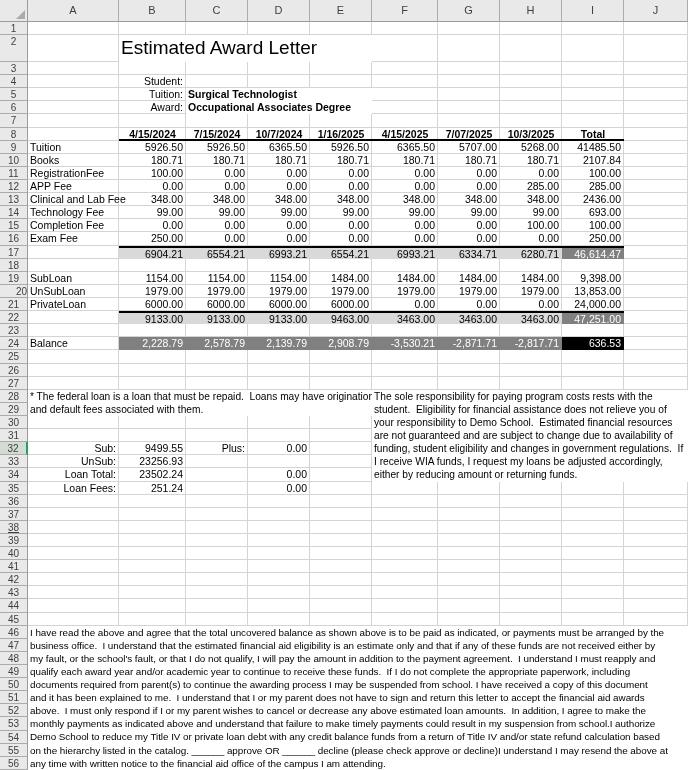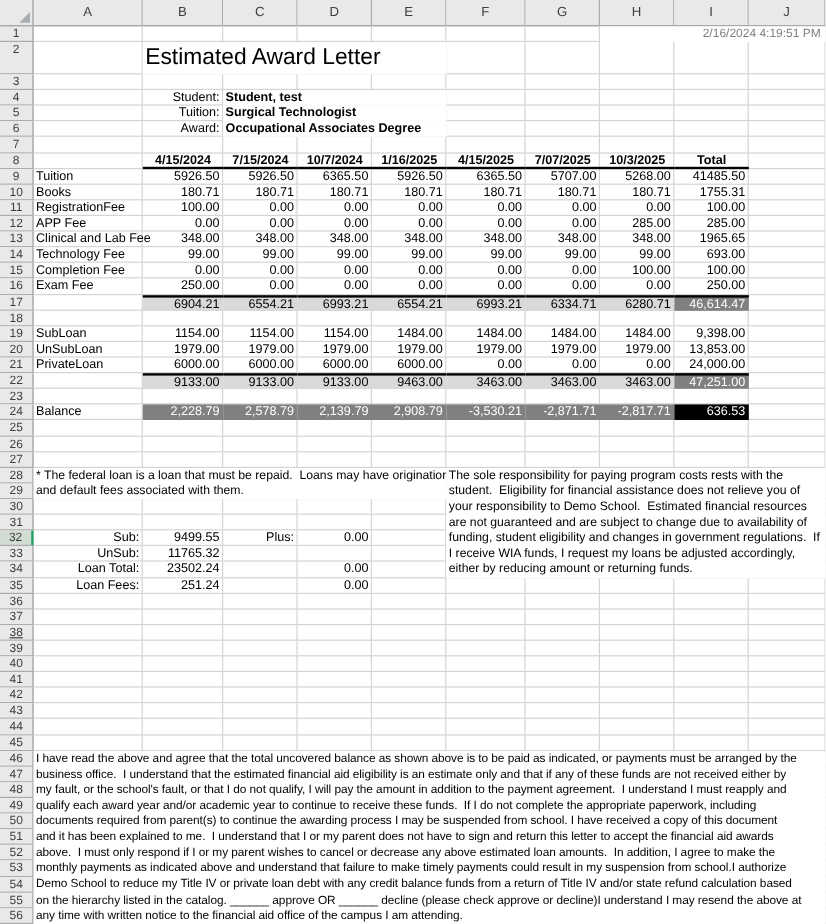--- a/index.html
+++ b/index.html
@@ -271,21 +271,21 @@
     <div class="gc" style="grid-area: 20 / 2 / 21 / 3;"></div>
     <div class="gc" style="grid-area: 20 / 3 / 21 / 4;"></div>
     <div class="gc" style="grid-area: 20 / 4 / 21 / 5;"></div>
     <div class="gc" style="grid-area: 20 / 5 / 21 / 6;"></div>
     <div class="gc" style="grid-area: 20 / 6 / 21 / 7;"></div>
     <div class="gc" style="grid-area: 20 / 7 / 21 / 8;"></div>
     <div class="gc" style="grid-area: 20 / 8 / 21 / 9;"></div>
     <div class="gc" style="grid-area: 20 / 9 / 21 / 10;"></div>
     <div class="gc" style="grid-area: 20 / 10 / 21 / 11;"></div>
     <div class="gc" style="grid-area: 20 / 11 / 21 / 12;"></div>
-    <div class="rh" style="grid-area: 21 / 1 / 22 / 2;">20</div>
+    <div class="rh" style="grid-area: 21 / 1 / 22 / 2; text-align: right;">20</div>
     <div class="gc" style="grid-area: 21 / 2 / 22 / 3;"></div>
     <div class="gc" style="grid-area: 21 / 3 / 22 / 4;"></div>
     <div class="gc" style="grid-area: 21 / 4 / 22 / 5;"></div>
     <div class="gc" style="grid-area: 21 / 5 / 22 / 6;"></div>
     <div class="gc" style="grid-area: 21 / 6 / 22 / 7;"></div>
     <div class="gc" style="grid-area: 21 / 7 / 22 / 8;"></div>
     <div class="gc" style="grid-area: 21 / 8 / 22 / 9;"></div>
     <div class="gc" style="grid-area: 21 / 9 / 22 / 10;"></div>
     <div class="gc" style="grid-area: 21 / 10 / 22 / 11;"></div>
     <div class="gc" style="grid-area: 21 / 11 / 22 / 12;"></div>
@@ -678,25 +678,23 @@
     <div class="gc" style="grid-area: 57 / 2 / 58 / 3;"></div>
     <div class="gc" style="grid-area: 57 / 3 / 58 / 4;"></div>
     <div class="gc" style="grid-area: 57 / 4 / 58 / 5;"></div>
     <div class="gc" style="grid-area: 57 / 5 / 58 / 6;"></div>
     <div class="gc" style="grid-area: 57 / 6 / 58 / 7;"></div>
     <div class="gc" style="grid-area: 57 / 7 / 58 / 8;"></div>
     <div class="gc" style="grid-area: 57 / 8 / 58 / 9;"></div>
     <div class="gc" style="grid-area: 57 / 9 / 58 / 10;"></div>
     <div class="gc" style="grid-area: 57 / 10 / 58 / 11;"></div>
     <div class="gc" style="grid-area: 57 / 11 / 58 / 12;"></div>
-  <div class="ct ts" style="grid-area:2/9/3/12">2/16/2024 4:19:51 PM</div>
   <div class="ct title" style="grid-area:3/3/4/7">Estimated Award Letter</div>
 
   <div class="ct rlab" style="grid-area:5/3/6/4">Student:</div>
-  <div class="ct bval" style="grid-area:5/4/6/7">Student, test</div>
   <div class="ct rlab" style="grid-area:6/3/7/4">Tuition:</div>
   <div class="ct bval" style="grid-area:6/4/7/7">Surgical Technologist</div>
   <div class="ct rlab" style="grid-area:7/3/8/4">Award:</div>
   <div class="ct bval" style="grid-area:7/4/8/7">Occupational Associates Degree</div>
 
   <div class="ct note" style="grid-area:29/2/31/7">* The federal loan is a loan that must be repaid.  Loans may have origination
 and default fees associated with them.</div>
   <div class="ct note" style="grid-area:29/7/36/12">The sole responsibility for paying program costs rests with the
 student.  Eligibility for financial assistance does not relieve you of
 your responsibility to Demo School.  Estimated financial resources
@@ -733,21 +731,21 @@
     <div class="ct num " style="grid-area: 10 / 9 / 11 / 10;">5268.00</div>
     <div class="ct num " style="grid-area: 10 / 10 / 11 / 11;">41485.50</div>
     <div class="ct lab" style="grid-area: 11 / 2 / 12 / 3;">Books</div>
     <div class="ct num " style="grid-area: 11 / 3 / 12 / 4;">180.71</div>
     <div class="ct num " style="grid-area: 11 / 4 / 12 / 5;">180.71</div>
     <div class="ct num " style="grid-area: 11 / 5 / 12 / 6;">180.71</div>
     <div class="ct num " style="grid-area: 11 / 6 / 12 / 7;">180.71</div>
     <div class="ct num " style="grid-area: 11 / 7 / 12 / 8;">180.71</div>
     <div class="ct num " style="grid-area: 11 / 8 / 12 / 9;">180.71</div>
     <div class="ct num " style="grid-area: 11 / 9 / 12 / 10;">180.71</div>
-    <div class="ct num " style="grid-area: 11 / 10 / 12 / 11;">1755.31</div>
+    <div class="ct num " style="grid-area: 11 / 10 / 12 / 11;">2107.84</div>
     <div class="ct lab" style="grid-area: 12 / 2 / 13 / 3;">RegistrationFee</div>
     <div class="ct num " style="grid-area: 12 / 3 / 13 / 4;">100.00</div>
     <div class="ct num " style="grid-area: 12 / 4 / 13 / 5;">0.00</div>
     <div class="ct num " style="grid-area: 12 / 5 / 13 / 6;">0.00</div>
     <div class="ct num " style="grid-area: 12 / 6 / 13 / 7;">0.00</div>
     <div class="ct num " style="grid-area: 12 / 7 / 13 / 8;">0.00</div>
     <div class="ct num " style="grid-area: 12 / 8 / 13 / 9;">0.00</div>
     <div class="ct num " style="grid-area: 12 / 9 / 13 / 10;">0.00</div>
     <div class="ct num " style="grid-area: 12 / 10 / 13 / 11;">100.00</div>
     <div class="ct lab" style="grid-area: 13 / 2 / 14 / 3;">APP Fee</div>
@@ -760,21 +758,21 @@
     <div class="ct num " style="grid-area: 13 / 9 / 14 / 10;">285.00</div>
     <div class="ct num " style="grid-area: 13 / 10 / 14 / 11;">285.00</div>
     <div class="ct lab" style="grid-area: 14 / 2 / 15 / 3;">Clinical and Lab Fee</div>
     <div class="ct num " style="grid-area: 14 / 3 / 15 / 4;">348.00</div>
     <div class="ct num " style="grid-area: 14 / 4 / 15 / 5;">348.00</div>
     <div class="ct num " style="grid-area: 14 / 5 / 15 / 6;">348.00</div>
     <div class="ct num " style="grid-area: 14 / 6 / 15 / 7;">348.00</div>
     <div class="ct num " style="grid-area: 14 / 7 / 15 / 8;">348.00</div>
     <div class="ct num " style="grid-area: 14 / 8 / 15 / 9;">348.00</div>
     <div class="ct num " style="grid-area: 14 / 9 / 15 / 10;">348.00</div>
-    <div class="ct num " style="grid-area: 14 / 10 / 15 / 11;">1965.65</div>
+    <div class="ct num " style="grid-area: 14 / 10 / 15 / 11;">2436.00</div>
     <div class="ct lab" style="grid-area: 15 / 2 / 16 / 3;">Technology Fee</div>
     <div class="ct num " style="grid-area: 15 / 3 / 16 / 4;">99.00</div>
     <div class="ct num " style="grid-area: 15 / 4 / 16 / 5;">99.00</div>
     <div class="ct num " style="grid-area: 15 / 5 / 16 / 6;">99.00</div>
     <div class="ct num " style="grid-area: 15 / 6 / 16 / 7;">99.00</div>
     <div class="ct num " style="grid-area: 15 / 7 / 16 / 8;">99.00</div>
     <div class="ct num " style="grid-area: 15 / 8 / 16 / 9;">99.00</div>
     <div class="ct num " style="grid-area: 15 / 9 / 16 / 10;">99.00</div>
     <div class="ct num " style="grid-area: 15 / 10 / 16 / 11;">693.00</div>
     <div class="ct lab" style="grid-area: 16 / 2 / 17 / 3;">Completion Fee</div>
@@ -845,20 +843,20 @@
     <div class="ct num fill-md" style="grid-area: 25 / 6 / 26 / 7;">2,908.79</div>
     <div class="ct num fill-md" style="grid-area: 25 / 7 / 26 / 8;">-3,530.21</div>
     <div class="ct num fill-md" style="grid-area: 25 / 8 / 26 / 9;">-2,871.71</div>
     <div class="ct num fill-md" style="grid-area: 25 / 9 / 26 / 10;">-2,817.71</div>
     <div class="ct num fill-bk" style="grid-area: 25 / 10 / 26 / 11;">636.53</div>
     <div class="ct rlab" style="grid-area: 33 / 2 / 34 / 3;">Sub:</div>
     <div class="ct num" style="grid-area: 33 / 3 / 34 / 4;">9499.55</div>
     <div class="ct rlab" style="grid-area: 33 / 4 / 34 / 5;">Plus:</div>
     <div class="ct num" style="grid-area: 33 / 5 / 34 / 6;">0.00</div>
     <div class="ct rlab" style="grid-area: 34 / 2 / 35 / 3;">UnSub:</div>
-    <div class="ct num" style="grid-area: 34 / 3 / 35 / 4;">11765.32</div>
+    <div class="ct num" style="grid-area: 34 / 3 / 35 / 4;">23256.93</div>
     <div class="ct rlab" style="grid-area: 35 / 2 / 36 / 3;">Loan Total:</div>
     <div class="ct num" style="grid-area: 35 / 3 / 36 / 4;">23502.24</div>
     <div class="ct num" style="grid-area: 35 / 5 / 36 / 6;">0.00</div>
     <div class="ct rlab" style="grid-area: 36 / 2 / 37 / 3;">Loan Fees:</div>
     <div class="ct num" style="grid-area: 36 / 3 / 37 / 4;">251.24</div>
     <div class="ct num" style="grid-area: 36 / 5 / 37 / 6;">0.00</div>
   </div>
 
 </body></html>

